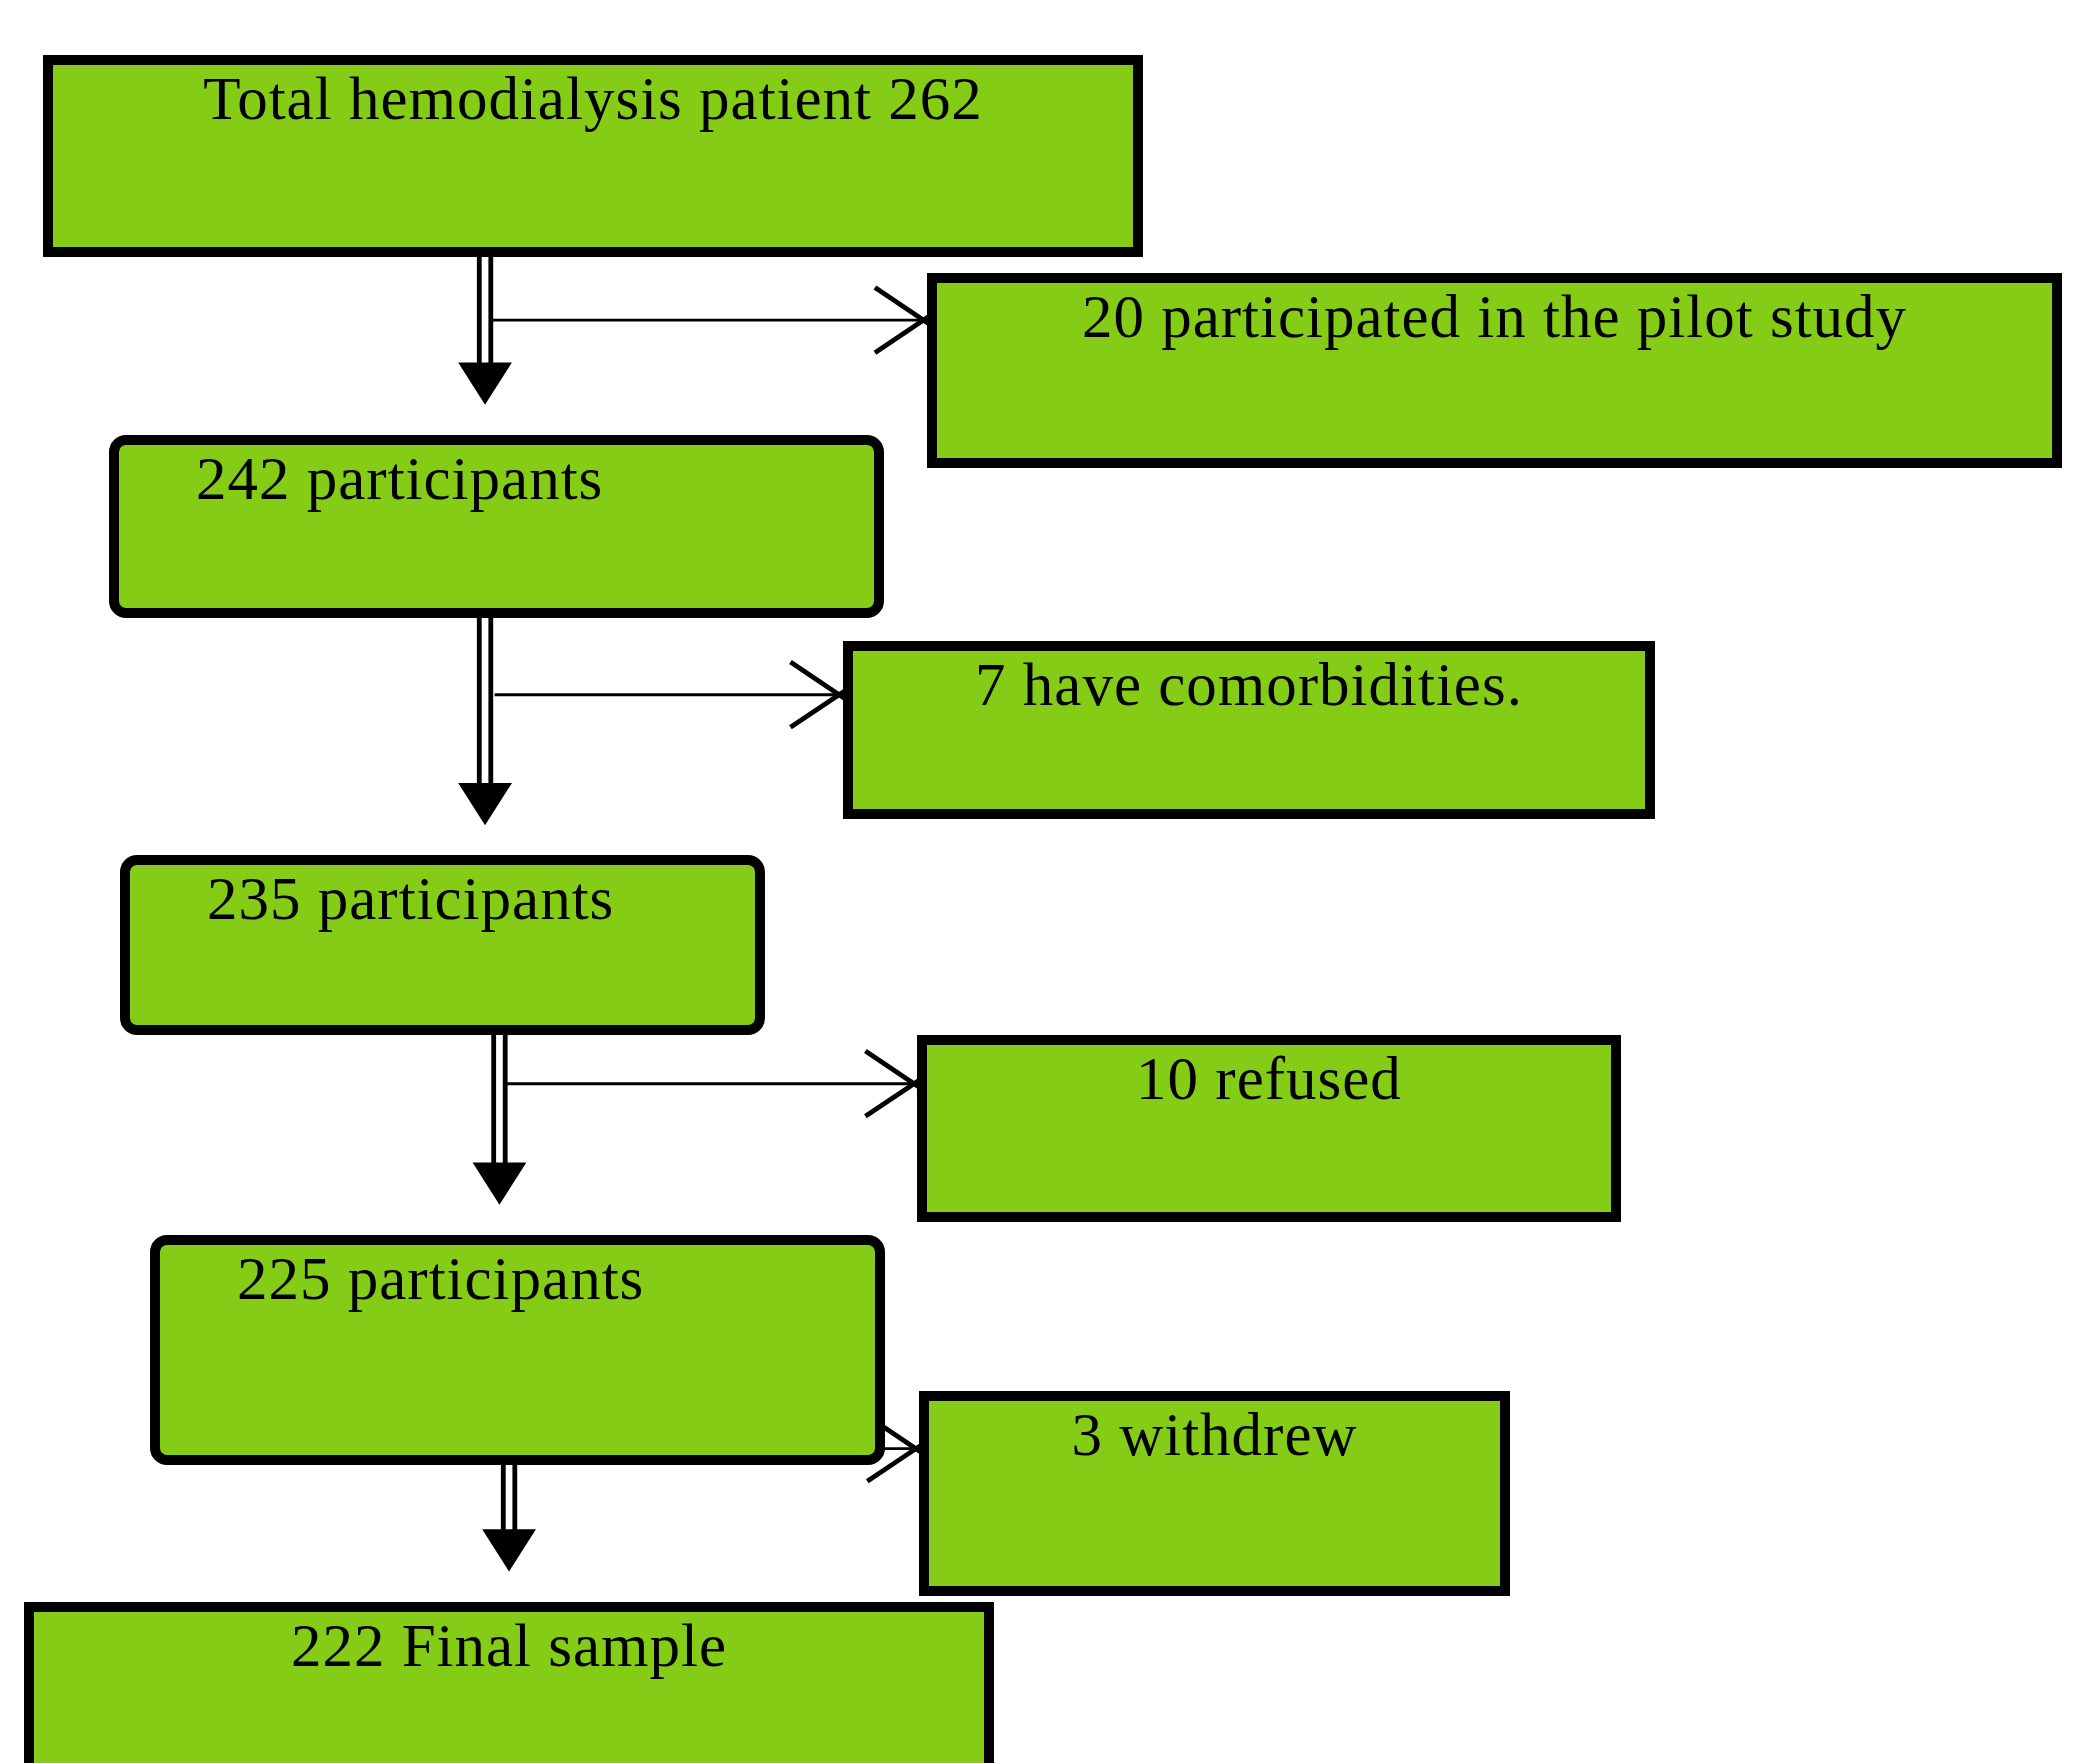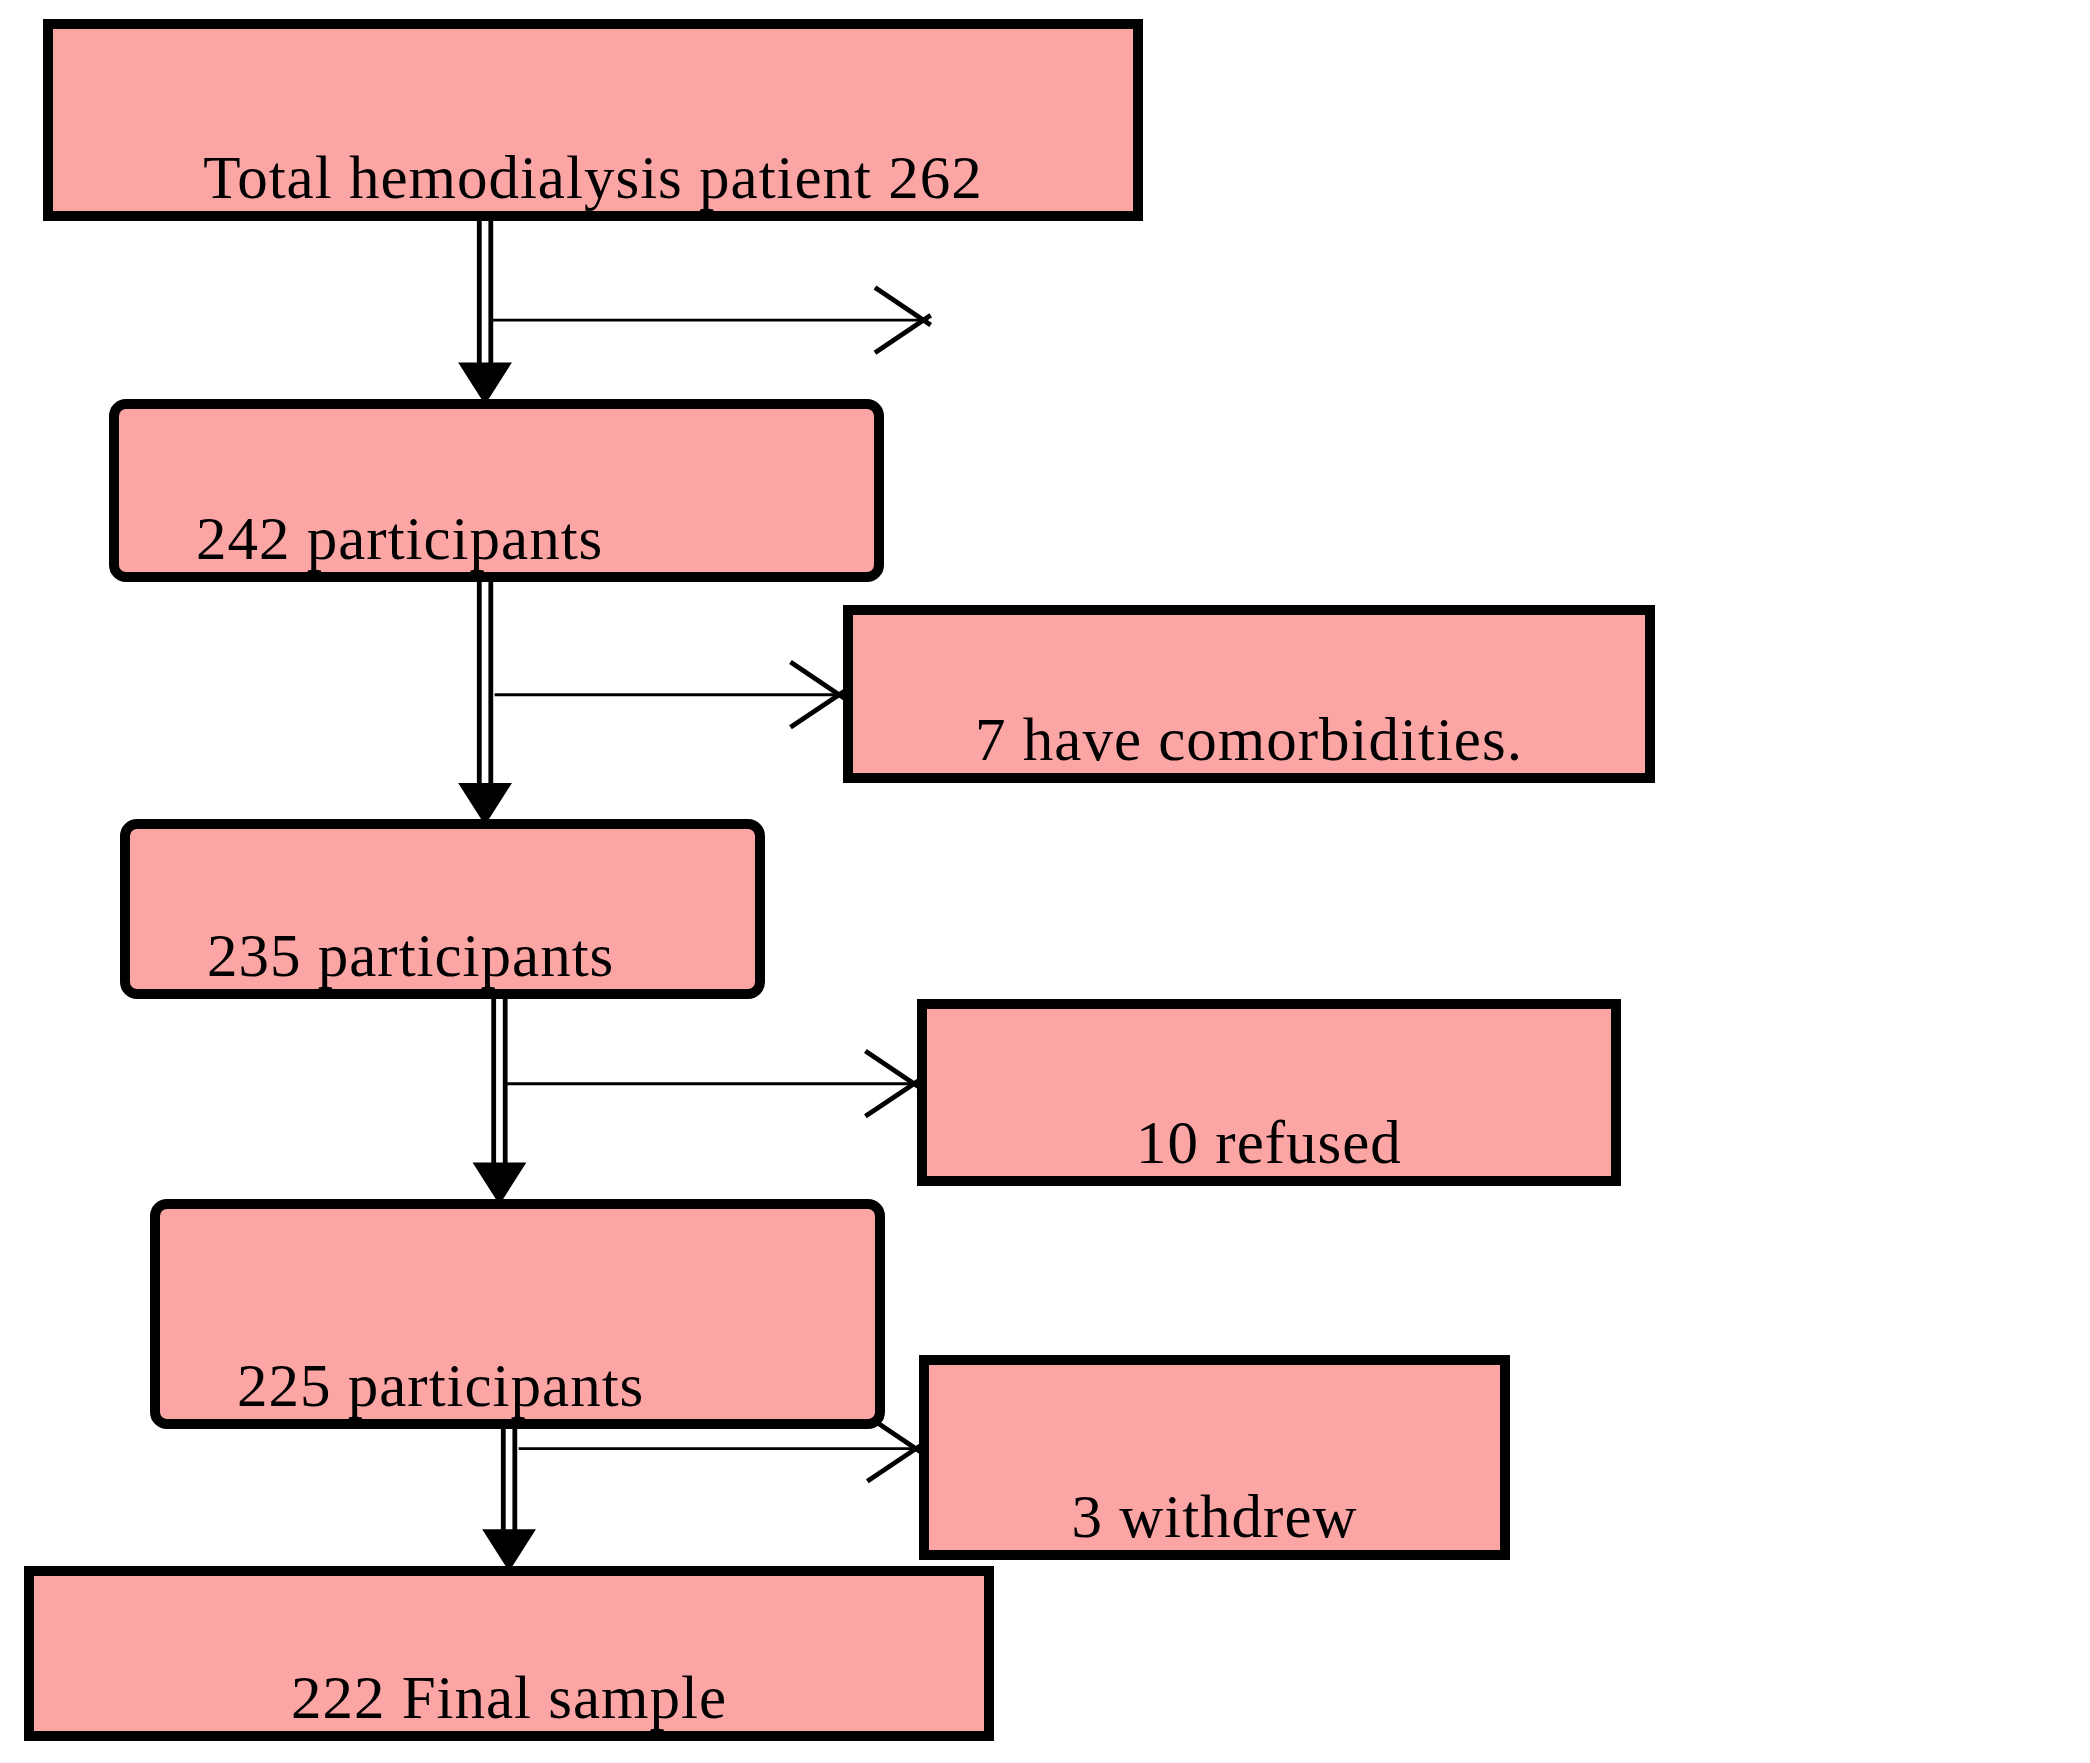--- a/index.html
+++ b/index.html
@@ -13,27 +13,28 @@
     height: 1764px;
     background: #ffffff;
     font-family: "Liberation Serif", "DejaVu Serif", serif;
     color: #000000;
     overflow: hidden;
   }
   .node {
     position: absolute;
     box-sizing: border-box;
     border: 10.6px solid #000000;
-    background: #fca5a5;
+    background: #84cc16;
     display: flex;
-    align-items: flex-end;
+    align-items: flex-start;
     font-size: 61px;
     line-height: 1.1;
     white-space: nowrap;
     z-index: 2;
+    margin-top: 36px;
   }
   .node.center { justify-content: center; }
   .node.padleft { justify-content: flex-start; padding-left: 77px; border-radius: 17px; }
   .node .lbl { letter-spacing: 1px; }
   #arrows {
     position: absolute;
     left: 0; top: 0;
     width: 2090px;
     height: 1764px;
     z-index: 1;
@@ -108,20 +109,23 @@
   </div>
 
   <div class="node padleft" style="left:150px; top:1199px; width:735px; height:230px;">
     <span class="lbl">225 participants</span>
   </div>
 
   <div class="node center" style="left:24px; top:1566px; width:970px; height:175px;">
     <span class="lbl">222 Final sample</span>
   </div>
 
+  <div class="node center" style="left:927px; top:237px; width:1135px; height:195px;">
+    <span class="lbl">20 participated in the pilot study</span>
+  </div>
 
   <div class="node center" style="left:843px; top:605px; width:812px; height:178px;">
     <span class="lbl">7 have comorbidities.</span>
   </div>
 
   <div class="node center" style="left:917px; top:999px; width:704px; height:187px;">
     <span class="lbl">10 refused</span>
   </div>
 
   <div class="node center" style="left:919px; top:1355px; width:591px; height:205px;">

